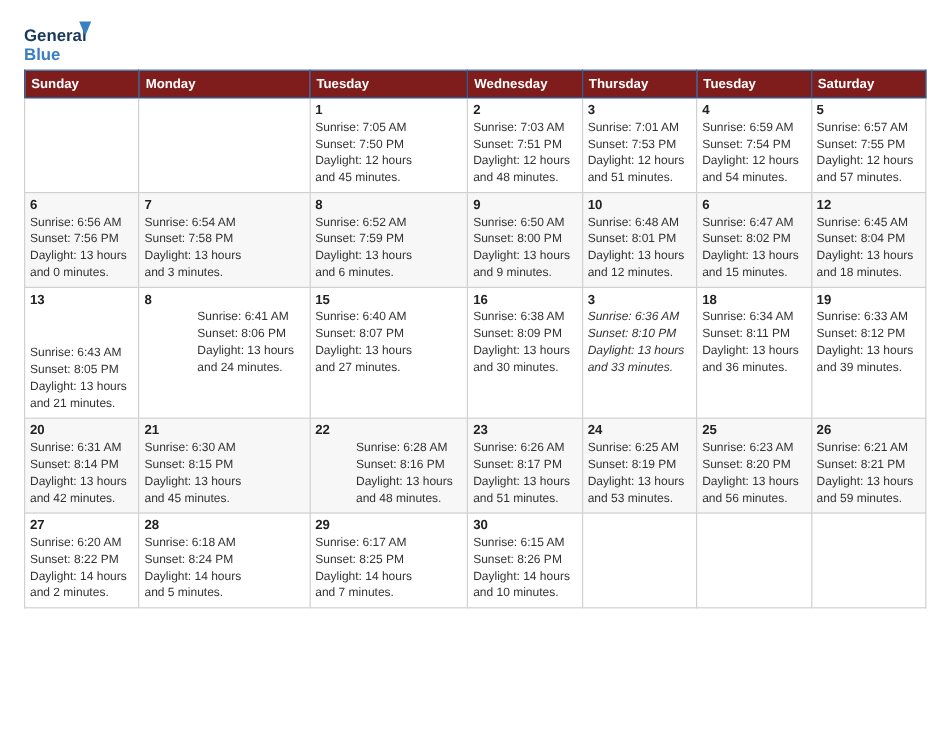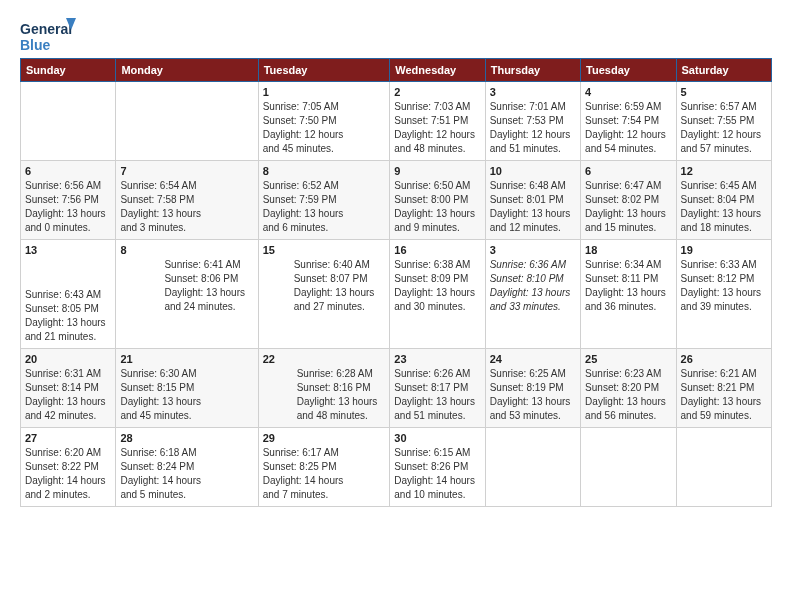--- a/index.html
+++ b/index.html
@@ -210,21 +210,21 @@
           </td>
           <td>
             <span class="day-num">8</span>
             <div class="day-info" style="white-space: pre-line; margin-left: 44px;">Sunrise: 6:41 AM
 Sunset: 8:06 PM
 Daylight: 13 hours
 and 24 minutes.</div>
           </td>
           <td>
             <span class="day-num">15</span>
-            <div class="day-info" style="white-space: pre-line; margin-left: 31px;">Sunrise: 6:40 AM
+            <div class="day-info" style="white-space: pre-line;">Sunrise: 6:40 AM
 Sunset: 8:07 PM
 Daylight: 13 hours
 and 27 minutes.</div>
           </td>
           <td>
             <span class="day-num">16</span>
             <div class="day-info" style="white-space: pre-line;">Sunrise: 6:38 AM
 Sunset: 8:09 PM
 Daylight: 13 hours
 and 30 minutes.</div>

